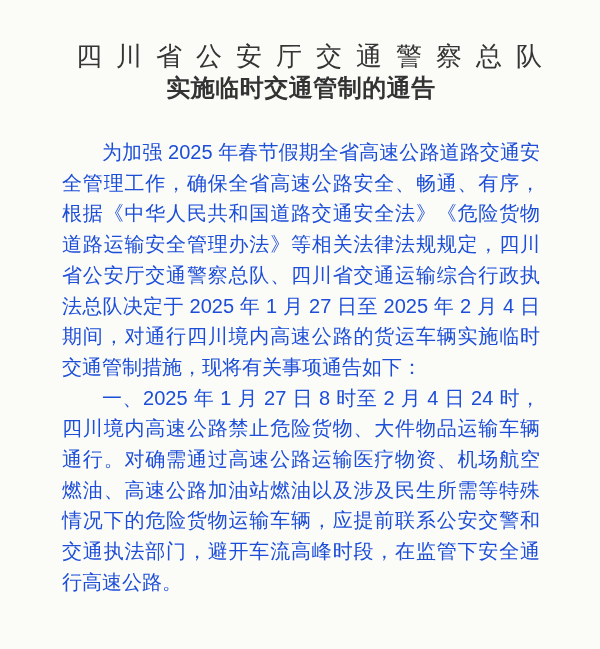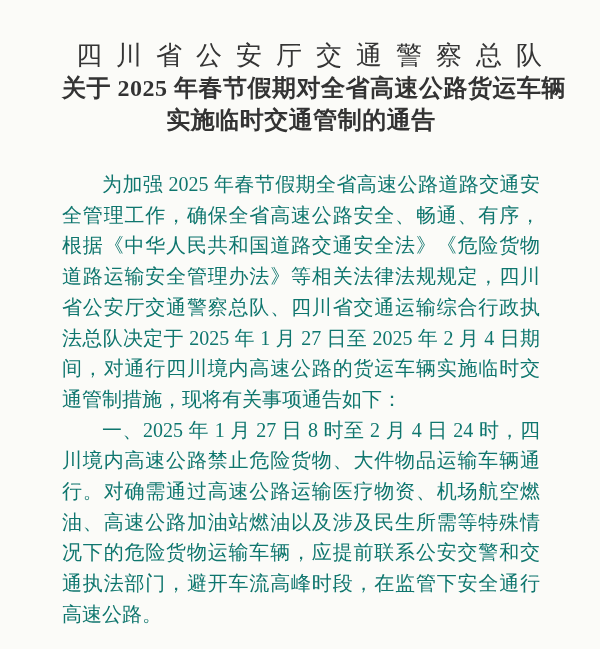--- a/index.html
+++ b/index.html
@@ -6,21 +6,21 @@
     margin: 0;
     padding: 0;
   }
   .page {
     position: relative;
     width: 600px;
     height: 649px;
     margin: 0;
     background: #fbfbf8;
     overflow: hidden;
-    font-family: Liberation Serif, serif;
+    font-family: Liberation Sans, sans-serif;
     color: #3b3b3b;
     box-sizing: border-box;
     padding: 40px 60px 0 62px;
   }
   .title-block {
     text-align: center;
     color: #353535;
   }
   .title-line {
     font-size: 26px;
@@ -44,31 +44,30 @@
   .body-block {
     margin-top: 33px;
   }
   .body-block p {
     margin: 0;
     font-size: 20px;
     line-height: 30.7px;
     text-align: justify;
     text-justify: inter-ideograph;
     text-indent: 2em;
-    color: #0f766e;
+    color: #1d4ed8;
   }
 </style>
 </head>
 <body>
 
 <div class="page">
 
   <div class="title-block">
     <div class="title-line spread-wide">四川省公安厅交通警察总队</div>
-    <div class="title-line bold-line">关于 2025 年春节假期对全省高速公路货运车辆</div>
     <div class="title-line bold-line">实施临时交通管制的通告</div>
   </div>
 
   <div class="body-block">
     <p>为加强 2025 年春节假期全省高速公路道路交通安全管理工作，确保全省高速公路安全、畅通、有序，根据《中华人民共和国道路交通安全法》《危险货物道路运输安全管理办法》等相关法律法规规定，四川省公安厅交通警察总队、四川省交通运输综合行政执法总队决定于 2025 年 1 月 27 日至 2025 年 2 月 4 日期间，对通行四川境内高速公路的货运车辆实施临时交通管制措施，现将有关事项通告如下：</p>
     <p>一、2025 年 1 月 27 日 8 时至 2 月 4 日 24 时，四川境内高速公路禁止危险货物、大件物品运输车辆通行。对确需通过高速公路运输医疗物资、机场航空燃油、高速公路加油站燃油以及涉及民生所需等特殊情况下的危险货物运输车辆，应提前联系公安交警和交通执法部门，避开车流高峰时段，在监管下安全通行高速公路。</p>
 
   </div>
 
 </div>

